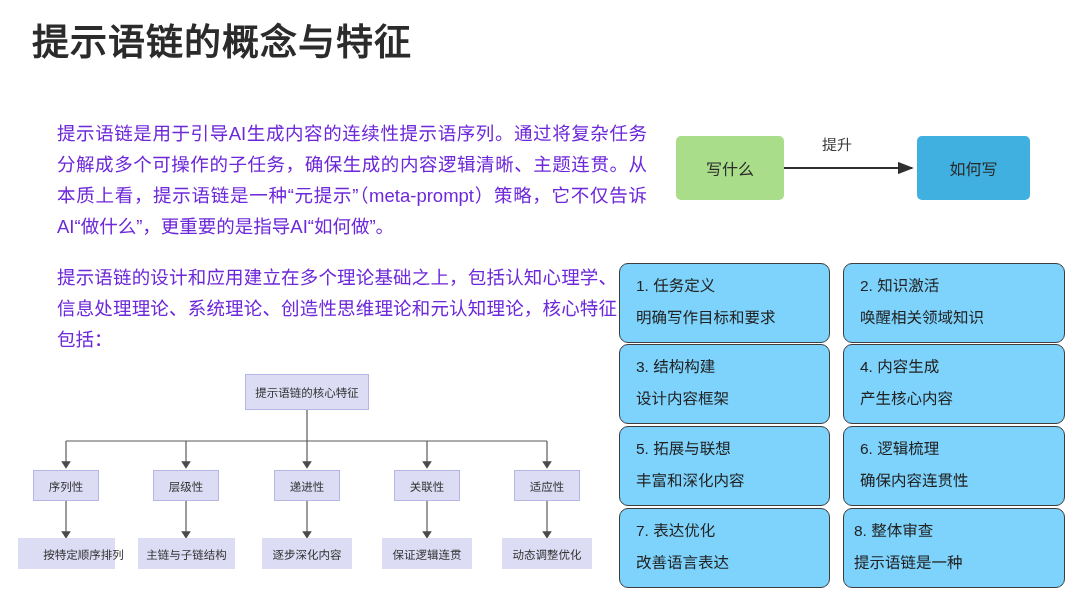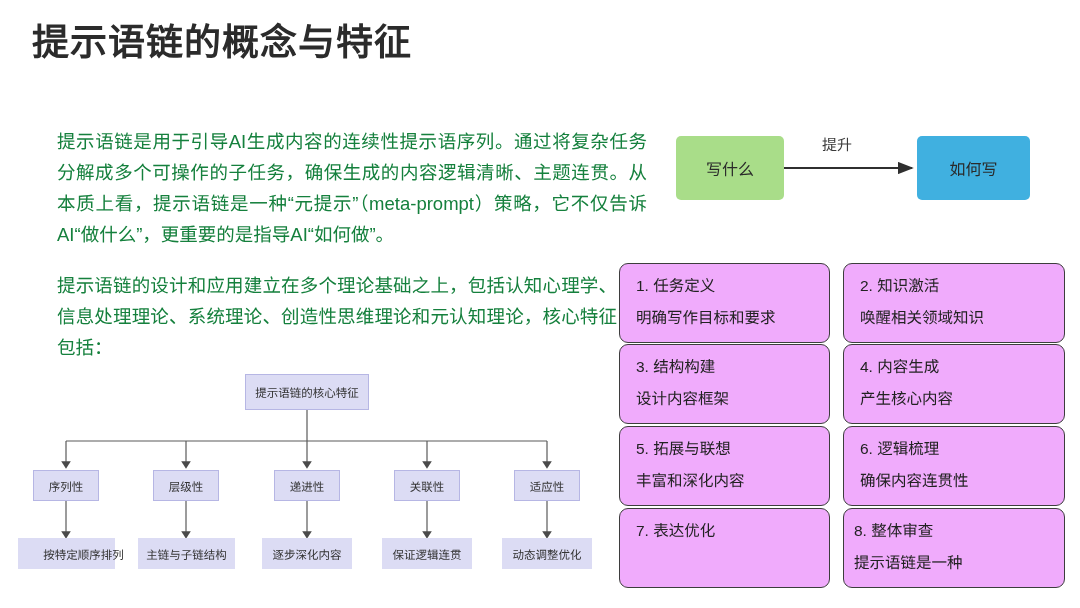--- a/index.html
+++ b/index.html
@@ -31,23 +31,22 @@
     white-space: nowrap;
   }
 
   
   .para {
     position: absolute;
     left: 57px;
     width: 590px;
     font-size: 18.5px;
     line-height: 31px;
-    color: #15803d;
+    color: #6d28d9;
     text-align: justify;
-    margin-top: 8px;
   }
   .para-1 { top: 118px; }
   .para-2 { top: 262px; width: 560px; }
 
   
   .flow { position: absolute; left: 0; top: 0; width: 1080px; height: 608px; pointer-events: none; }
   .flow-box {
     position: absolute;
     display: flex;
     align-items: center;
@@ -73,21 +72,21 @@
     font-size: 15px;
     color: #3a3a3a;
   }
 
   
   .card {
     position: absolute;
     box-sizing: border-box;
     border: 1.6px solid #3d3d3d;
     border-radius: 9px;
-    background: #f0abfc;
+    background: #7dd3fc;
     padding: 13px 16px 0 16px;
   }
   .card .card-title {
     font-size: 15.5px;
     color: #222222;
     line-height: 1.2;
     margin-bottom: 13px;
     white-space: nowrap;
   }
   .card .card-desc {
@@ -178,20 +177,21 @@
   <div class="card-desc">丰富和深化内容</div>
 </div>
 
 <div class="card" style="left:843px;  top:426px; width:222px; height:80px;">
   <div class="card-title">6. 逻辑梳理</div>
   <div class="card-desc">确保内容连贯性</div>
 </div>
 
 <div class="card" style="left:619px;  top:508px; width:211px; height:80px;">
   <div class="card-title">7. 表达优化</div>
+  <div class="card-desc">改善语言表达</div>
 </div>
 
 <div class="card" style="left:843px;  top:508px; width:222px; height:80px;padding-left:10px;">
   <div class="card-title">8. 整体审查</div>
   <div class="card-desc">提示语链是一种</div>
 </div>
 
 <svg class="tree-svg" viewBox="0 0 1080 608" xmlns="http://www.w3.org/2000/svg">
   <defs>
     <marker id="arrowhead-tree" markerWidth="8" markerHeight="8" refX="3.2" refY="4" orient="auto">

